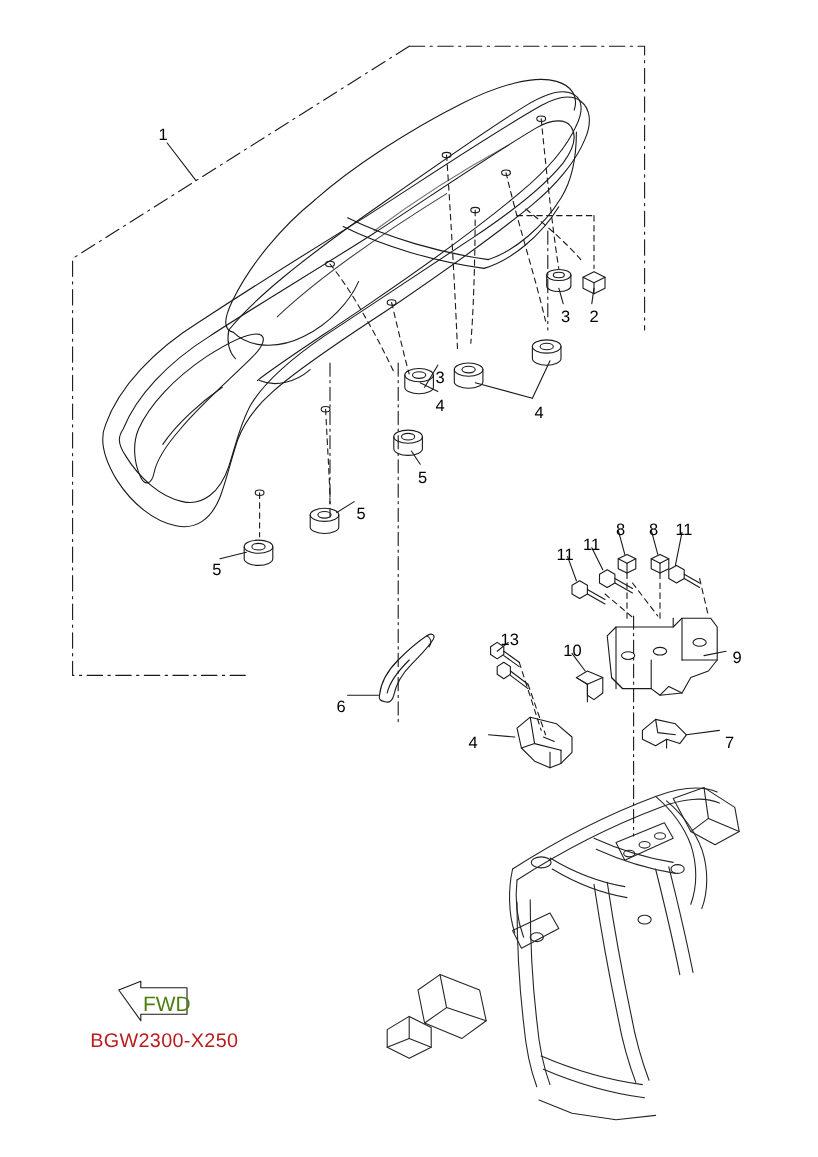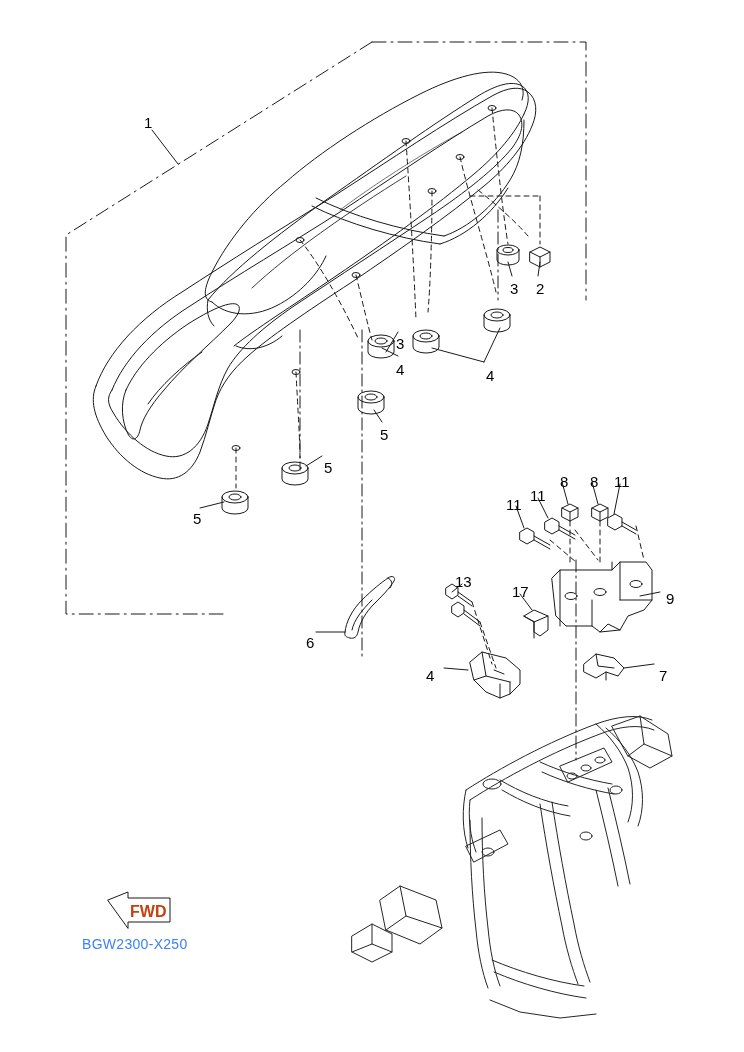--- a/index.html
+++ b/index.html
@@ -28,31 +28,31 @@
     position: absolute;
     font-family: "Liberation Sans", sans-serif;
     font-size: 15px;
     color: #000000;
     line-height: 1;
     white-space: nowrap;
   }
   .part-code {
     position: absolute;
     font-family: "Liberation Sans", sans-serif;
-    font-size: 14px;
+    font-size: 18px;
     letter-spacing: 0.3px;
-    color: #3b82f6;
+    color: #b91c1c;
     white-space: nowrap;
   }
   .fwd-label {
     position: absolute;
     font-family: "Liberation Sans", sans-serif;
-    font-size: 16px;
-    font-weight: bold;
-    color: #c2410c;
+    font-size: 19px;
+    font-weight: normal;
+    color: #4d7c0f;
     white-space: nowrap;
   }
 </style>
 </head>
 <body>
 
 <div id="page">
 
   <svg id="diagram-svg" viewBox="0 0 744 1052" xmlns="http://www.w3.org/2000/svg">
     <g fill="none" stroke="#1a1a1a" stroke-width="1" stroke-linecap="round" stroke-linejoin="round">
@@ -401,21 +401,21 @@
   <div class="callout" style="left:396px; top:362px;">4</div>
   <div class="callout" style="left:486px; top:368px;">4</div>
   <div class="callout" style="left:380px; top:427px;">5</div>
   <div class="callout" style="left:324px; top:460px;">5</div>
   <div class="callout" style="left:193px; top:511px;">5</div>
   <div class="callout" style="left:306px; top:635px;">6</div>
   <div class="callout" style="left:659px; top:668px;">7</div>
   <div class="callout" style="left:560px; top:474px;">8</div>
   <div class="callout" style="left:590px; top:474px;">8</div>
   <div class="callout" style="left:666px; top:591px;">9</div>
-  <div class="callout" style="left:512px; top:584px;">17</div>
+  <div class="callout" style="left:512px; top:584px;">10</div>
   <div class="callout" style="left:506px; top:497px;">11</div>
   <div class="callout" style="left:530px; top:488px;">11</div>
   <div class="callout" style="left:614px; top:474px;">11</div>
   <div class="callout" style="left:426px; top:668px;">4</div>
   <div class="callout" style="left:455px; top:574px;">13</div>
 
   <div class="fwd-label" style="left:130px; top:903px;">FWD</div>
 
   <div class="part-code" style="left:82px; top:936px;">BGW2300-X250</div>
 

